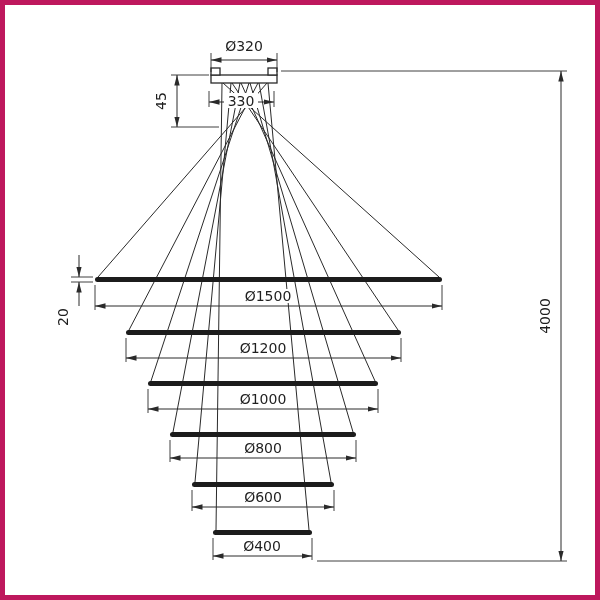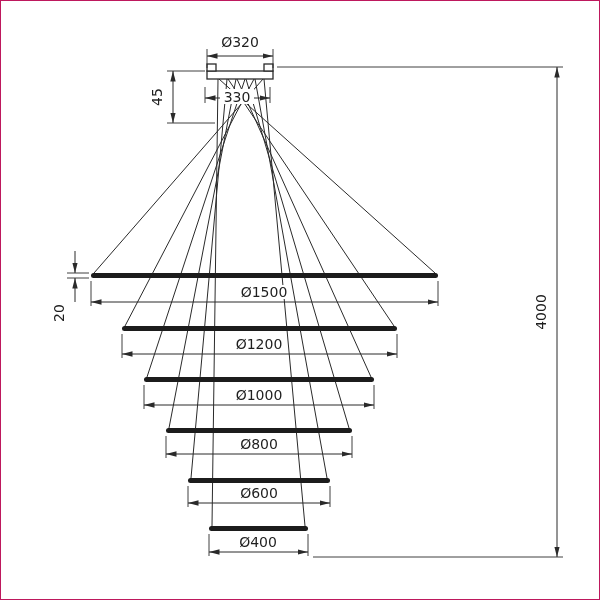--- a/index.html
+++ b/index.html
@@ -1,18 +1,18 @@
 <!DOCTYPE html>
 <html><head>
 <meta charset="utf-8">
 <style>
   html,body{margin:0;padding:0;background:#fff;}
   .canvas{
     width:600px;height:600px;box-sizing:border-box;
-    border:1px solid #be185d;background:#ffffff;
+    border:5px solid #be185d;background:#ffffff;
     font-family:"DejaVu Sans","Liberation Sans",sans-serif;
     position:relative;overflow:hidden;
   }
   svg text{
     font-family:"DejaVu Sans","Liberation Sans",sans-serif;
     font-size:14px;fill:#1f1f1f;
   }
   .thin{stroke:#2a2a2a;stroke-width:0.9;fill:none;}
   .wire{stroke:#2a2a2a;stroke-width:1;fill:none;}
   .dim{stroke:#2a2a2a;stroke-width:1;fill:none;}

